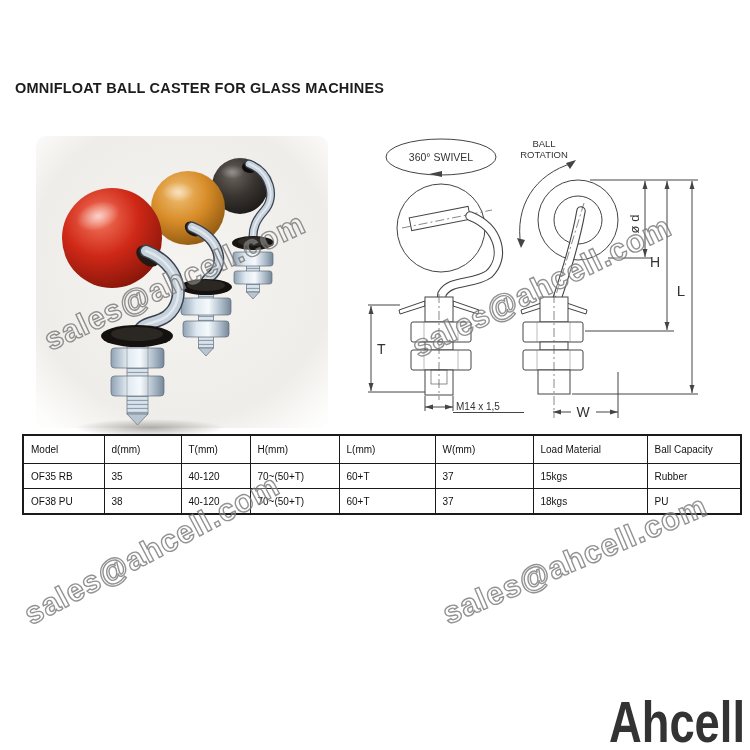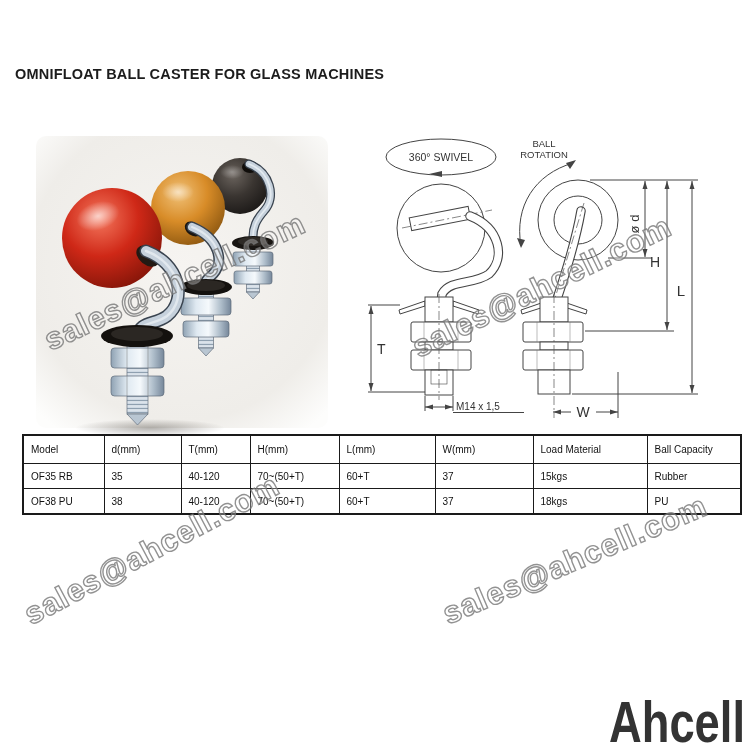--- a/index.html
+++ b/index.html
@@ -1,19 +1,19 @@
 <!DOCTYPE html>
 <html><head>
 <meta charset="utf-8">
 <style>
   html,body{margin:0;padding:0;background:#fff;}
   .page{position:relative;width:750px;height:750px;background:#fff;overflow:hidden;
         font-family:"Liberation Sans",sans-serif;}
   .abs{position:absolute;}
-  .title{position:absolute;left:15px;top:66px;font-size:14.5px;font-weight:700;
+  .title{position:absolute;left:15px;top:80px;font-size:14.5px;font-weight:700;
          color:#1c1c1c;letter-spacing:.2px;}
   
   .wm{position:absolute;font-size:31px;font-weight:700;letter-spacing:1px;
       color:rgba(255,255,255,.28);
       -webkit-text-stroke:1.4px rgba(115,115,115,.78);
       white-space:nowrap;z-index:30;pointer-events:none;}
   
   .spec{position:absolute;left:15px;top:434px;border-collapse:collapse;table-layout:fixed;
         width:718px;font-size:10px;color:#111;margin-left:7px;}
   .spec th,.spec td{border:1px solid #1a1a1a;padding:0 0 0 7px;text-align:left;

